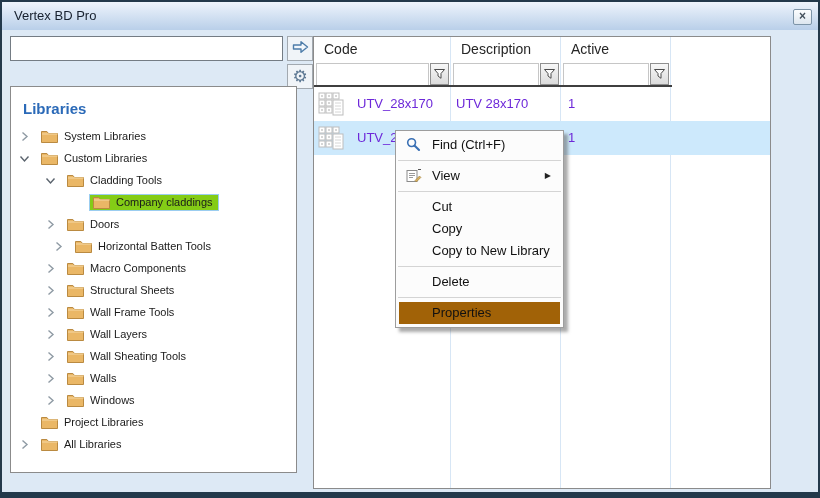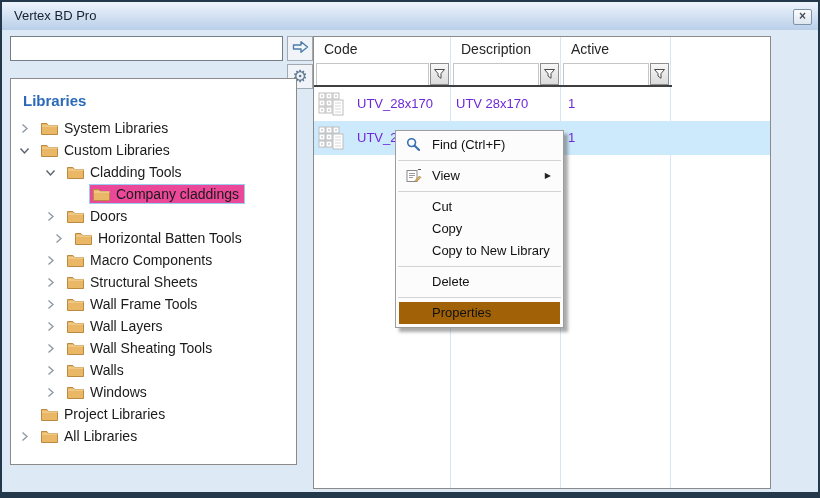--- a/index.html
+++ b/index.html
@@ -33,28 +33,28 @@
   }
   .sq-btn {
     position: absolute; left: 285px; width: 26px; height: 25px;
     border: 1px solid #a2a9b0; background: #f0f4f8;
     display: flex; align-items: center; justify-content: center;
   }
   .go-btn   { top: 34px; }
   .gear-btn { top: 62px; color: #5e7994; font-size: 17px; line-height: 17px; }
 
   .tree-panel {
-    position: absolute; left: 8px; top: 76px; width: 287px; height: 387px;
+    position: absolute; left: 8px; top: 84px; width: 287px; height: 387px;
     background: #fff; border: 1px solid #8b8b8b; overflow: hidden;
   }
   .tree-header { margin: 13px 0 8px 12px; color: #2b6ab8; font-weight: bold; font-size: 15px; }
-  .tree-row { height: 22px; display: flex; align-items: center; font-size: 14px; color: #1a1a1a; white-space: nowrap; }
+  .tree-row { height: 22px; display: flex; align-items: center; font-size: 11px; color: #1a1a1a; white-space: nowrap; }
   .chev { width: 18px; display: inline-flex; justify-content: flex-start; align-items: center; flex: none; }
   .node { display: inline-flex; align-items: center; gap: 6px; padding: 1px 5px 1px 3px; border: 1px solid transparent; }
-  .node.selected { background: #ec4899; border-color: #9bcdf0; }
+  .node.selected { background: #84cc16; border-color: #9bcdf0; }
 
   
   .right-panel {
     position: absolute; left: 311px; top: 34px; width: 458px; height: 453px;
     background: #fff; border: 1px solid #8b8b8b; overflow: hidden;
   }
   .gridline { position: absolute; top: 0; bottom: 0; width: 1px; background: #d7e6f5; }
   .col-header { position: absolute; top: 4px; font-size: 14px; color: #262626; }
   .filter-box {
     position: absolute; top: 26px; height: 22px; background: #fff;

